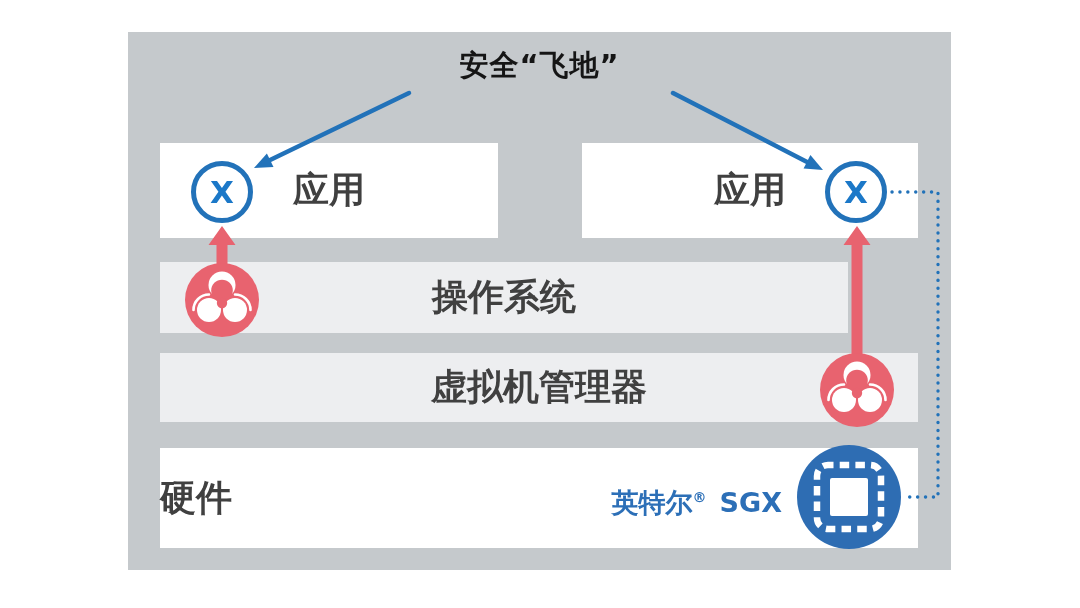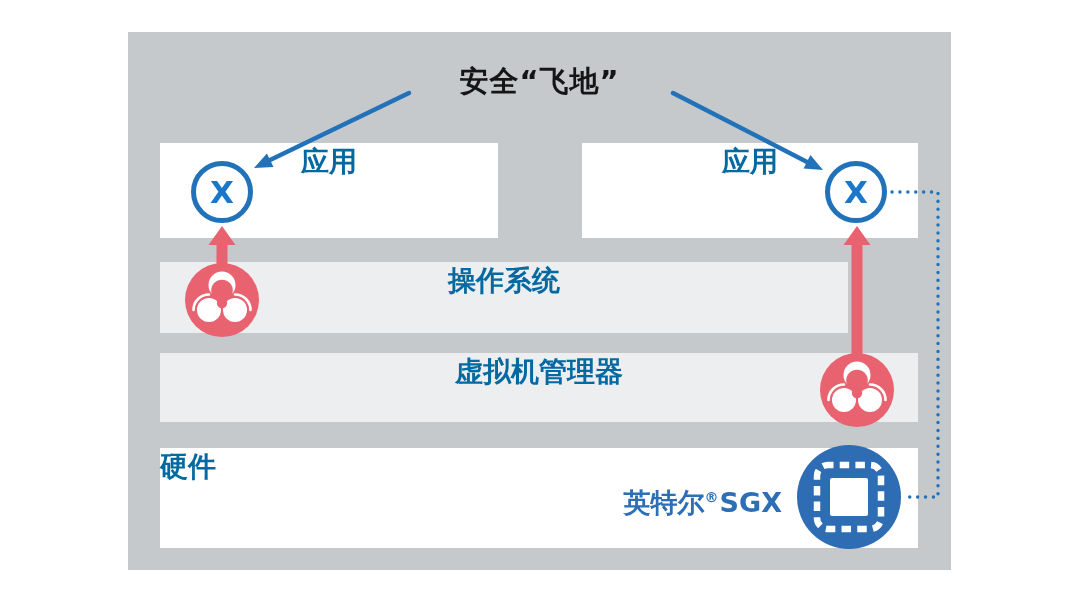--- a/index.html
+++ b/index.html
@@ -1,43 +1,43 @@
 <!DOCTYPE html>
 <html><head>
 <meta charset="utf-8">
 <style>
   html,body{margin:0;padding:0;background:#ffffff;}
   body{font-family:"DejaVu Sans","Liberation Sans",sans-serif;}
   #stage{position:relative;width:1080px;height:608px;background:#ffffff;overflow:hidden;}
   .container{position:absolute;left:128px;top:32px;width:823px;height:538px;background:#c5c9cc;}
-  .title{position:absolute;left:128px;top:62px;width:823px;text-align:center;
+  .title{position:absolute;left:128px;top:46px;width:823px;text-align:center;
          font-size:29px;font-weight:bold;color:#151515;letter-spacing:1px;}
-  .layer{position:absolute;display:flex;justify-content:center;
-         font-size:28px;font-weight:bold;color:#0369a1;}
+  .layer{position:absolute;display:flex;align-items:center;justify-content:center;
+         font-size:36px;font-weight:bold;color:#404040;}
   .layer.white{background:#ffffff;}
   .layer.light{background:#edeef0;}
   .app-left{left:160px;top:143px;width:338px;height:95px;}
   .app-right{left:582px;top:143px;width:336px;height:95px;}
   .os-row{left:160px;top:262px;width:688px;height:71px;}
   .vmm-row{left:160px;top:353px;width:758px;height:69px;}
   .hw-row{left:160px;top:448px;width:758px;height:100px;justify-content:flex-start;box-sizing:border-box;}
   .xcircle{position:absolute;width:62px;height:62px;box-sizing:border-box;border:5px solid #2272b9;
            border-radius:50%;background:#ffffff;display:flex;align-items:center;justify-content:center;
            font-size:31px;font-weight:bold;color:#1b78c8;z-index:5;}
   .xcircle.left{left:191px;top:161px;}
   .xcircle.right{left:825px;top:161px;}
   .icon-abs{position:absolute;z-index:6;}
   .malware-left{left:184px;top:262px;}
   .malware-right{left:819px;top:352px;}
   .chip{left:797px;top:445px;}
   #overlay{position:absolute;left:0;top:0;width:1080px;height:608px;pointer-events:none;z-index:4;}
   .sgx-label{position:absolute;left:540px;top:481px;width:242px;text-align:right;
              font-size:27px;font-weight:bold;color:#2c6fb7;line-height:32px;z-index:6;white-space:nowrap;}
   .sgx-label sup{font-size:14px;}
-  .sgx-product{margin-left:1px;}
+  .sgx-product{margin-left:13px;}
 </style>
 </head>
 <body>
 
 <div id="stage">
 
   <div class="container"></div>
 
   <div class="title">安全“飞地”</div>
 

